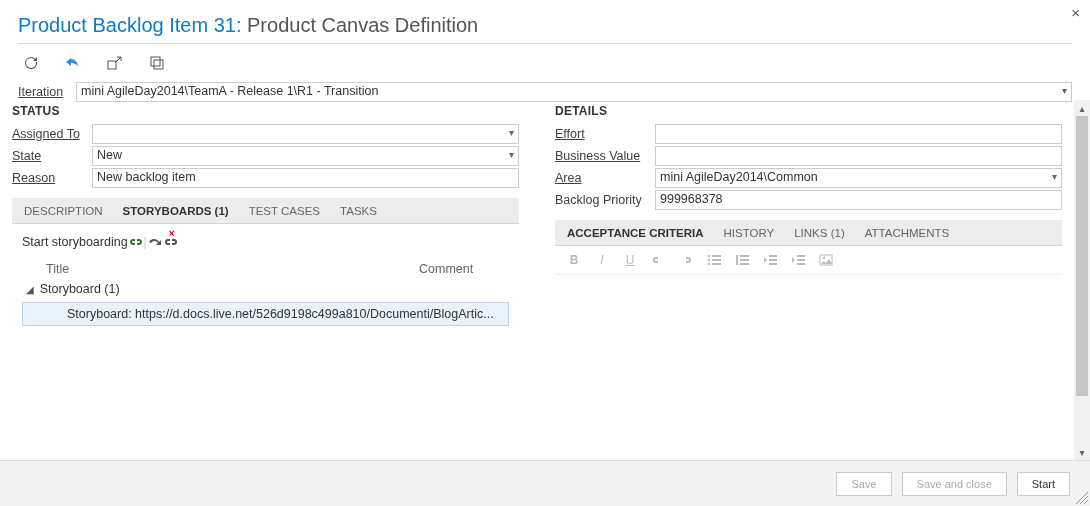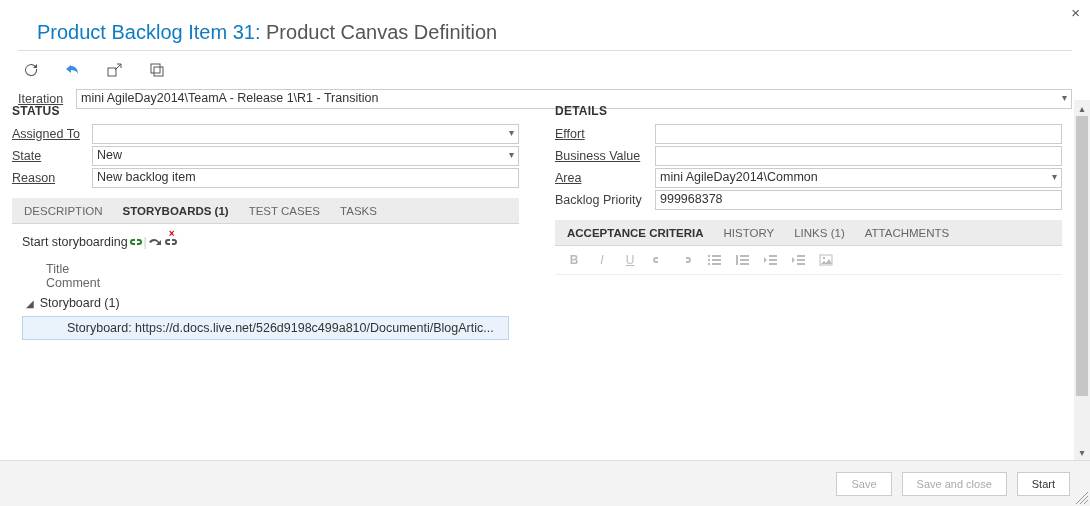--- a/index.html
+++ b/index.html
@@ -1,19 +1,19 @@
 <!DOCTYPE html>
 <html><head>
 <meta charset="utf-8">
 <style>
   * { box-sizing: border-box; font-family: "Segoe UI", Arial, sans-serif; }
   html, body { margin:0; padding:0; width:1090px; height:506px; background:#fff; color:#333; font-size:12.5px; }
   .window { position:relative; width:1090px; height:506px; background:#fff; overflow:hidden; }
   .close-x { position:absolute; top:4px; right:10px; font-size:15px; color:#555; cursor:pointer; }
-  .title-row { padding:21px 18px 6px 18px; font-size:20px; font-weight:300;margin-left:19px; }
+  .title-row { padding:14px 18px 6px 18px; font-size:20px; font-weight:300; }
   .title-type { color:#0e7cc2; }
   .title-name { color:#555; }
   .hr { border-bottom:1px solid #ddd; margin:0 18px; }
   .toolbar { display:flex; align-items:center; gap:24px; padding:10px 22px 6px 22px; }
   .tool-ico { width:18px; height:18px; display:flex; align-items:center; justify-content:center; color:#666; cursor:pointer; }
   .tool-ico.undo { color:#3a8de0; }
   .iteration-row { display:flex; align-items:center; margin:4px 18px 6px 18px; }
   .iteration-label { width:58px; text-decoration:underline; color:#444; }
   .iter-input { flex:1; height:20px; border:1px solid #ccc; padding:1px 4px; font-size:12.5px; position:relative; }
   .iter-value { color:#333; }
@@ -39,21 +39,21 @@
   .tab.active { font-weight:600; color:#333; }
 
   .storybar { display:flex; align-items:center; gap:0; padding:10px 10px 4px 10px; }
   .start-sb { color:#333; cursor:pointer; }
   .mini-ico { color:#666; display:inline-flex; width:16px; height:16px; align-items:center; justify-content:center; cursor:pointer;}
   .mini-ico.green { color:#2a7f2a; }
   .mini-ico.redx { position:relative; }
   .mini-ico.redx .x { position:absolute; top:-6px; left:6px; color:#c00; font-size:10px; font-weight:bold;}
   .sep { color:#ccc; }
 
-  .story-cols { display:flex; color:#666; padding:8px 10px 4px 34px;flex-direction:column; }
+  .story-cols { display:flex; color:#666; padding:8px 10px 4px 34px; }
   .story-cols .t { flex:1; }
   .story-cols .c { width:90px; text-align:left; }
 
   .story-group { display:flex; align-items:center; gap:6px; padding:2px 10px 4px 14px; cursor:pointer;}
   .tri { font-size:10px; color:#555; }
   .story-item { margin:2px 10px 0 10px; background:#eaf2fb; border:1px solid #bcd3ec; padding:4px 8px 4px 44px; font-size:12.5px; color:#333; white-space:nowrap; overflow:hidden; text-overflow:ellipsis; cursor:pointer;}
 
   .rte-toolbar { display:flex; align-items:center; gap:10px; padding:6px 10px; color:#bbb; }
   .rte-toolbar span { cursor:pointer; display:inline-flex; align-items:center; justify-content:center; width:18px; height:16px; font-size:12px;}
   .rte-area { height:170px; border-top:1px solid #eee; }

